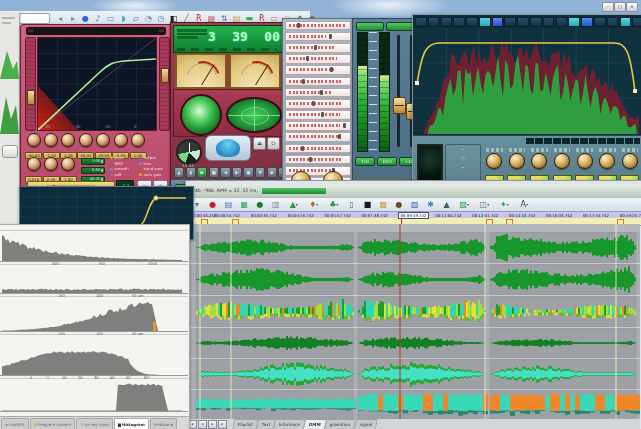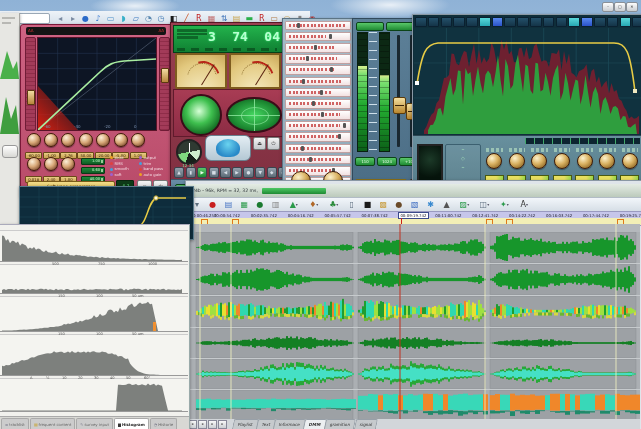--- a/index.html
+++ b/index.html
@@ -246,22 +246,22 @@
 
 <div class="win" id="rack">
   <div id="lcd">
     <div class="mini">
           <i></i>
           <i></i>
           <i style="width:70%"></i>
         </div>
     <div style="position:absolute;left:34px;top:3px;width:72px;display:flex;justify-content:space-between">
       <span class="dg">3</span>
-      <span class="dg">74</span>
-      <span class="dg">04</span>
+      <span class="dg">39</span>
+      <span class="dg">00</span>
     </div>
     <div class="bot"></div>
   </div>
   <div class="vu" style="left:4px">
         <div class="tick"></div>
         <div class="arc"></div>
         <div class="ndl"></div>
       </div>
   <div class="vu" style="left:58px">
         <div class="tick"></div>

